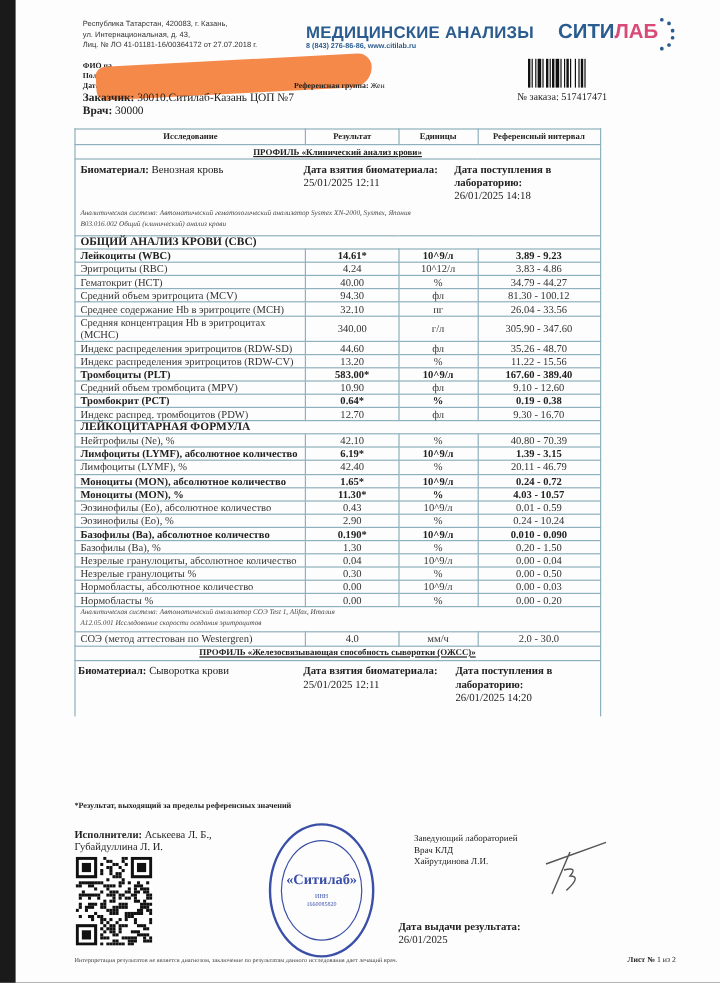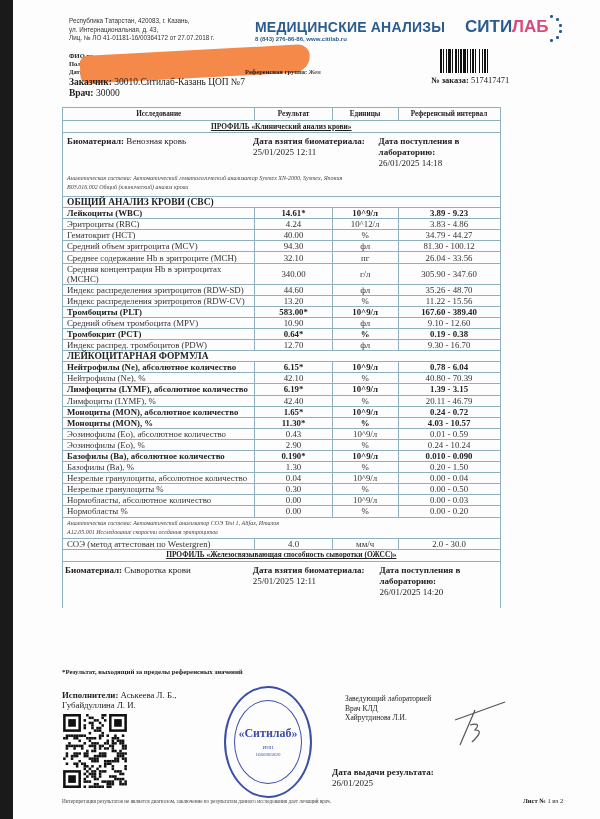--- a/index.html
+++ b/index.html
@@ -36,21 +36,21 @@
   .logo-dots { position: absolute; left: 548px; top: 14px; width: 20px; height: 28px; }
   .logo-dots span { position: absolute; width: 2.5px; height: 2.5px; border-radius: 50%; background: #2b5c8f; }
   .barcode {
     position: absolute; left: 440px; top: 49px; width: 80px; height: 24px;
     display: flex; gap: 0;
   }
   .barcode i { display: block; height: 100%; background: #111; }
   .order {
     position: absolute; left: 431px; top: 75px; font-size: 8.5px;
   }
-  .order b { font-weight: bold; text-align: right; }
+  .order b { font-weight: normal; text-align: right; }
   .patient {
     position: absolute; left: 69px; top: 52px; font-size: 6.5px; line-height: 8px;
   }
   .patient div { font-weight: bold; }
   .redact {
     position: absolute; left: 80px; top: 50px; width: 230px; height: 28px;
     background: #f5894a; border-radius: 14px 20px 30px 14px;
     transform: rotate(-3deg);
   }
   .refgroup { position: absolute; left: 245px; top: 68px; font-size: 6.5px; }
@@ -272,26 +272,20 @@
         <td class="c4">0.19 - 0.38</td>
       </tr>
       <tr class="plain">
         <td class="c1">Индекс распред. тромбоцитов (PDW)</td>
         <td class="c2">12.70</td>
         <td class="c3">фл</td>
         <td class="c4">9.30 - 16.70</td>
       </tr>
       <tr>
         <td colspan="4" class="sect">ЛЕЙКОЦИТАРНАЯ ФОРМУЛА</td>
-      </tr>
-      <tr class="b">
-        <td class="c1">Нейтрофилы (Ne), абсолютное количество</td>
-        <td class="c2">6.15*</td>
-        <td class="c3">10^9/л</td>
-        <td class="c4">0.78 - 6.04</td>
       </tr>
       <tr class="plain">
         <td class="c1">Нейтрофилы (Ne), %</td>
         <td class="c2">42.10</td>
         <td class="c3">%</td>
         <td class="c4">40.80 - 70.39</td>
       </tr>
       <tr class="b">
         <td class="c1">Лимфоциты (LYMF), абсолютное количество</td>
         <td class="c2">6.19*</td>

